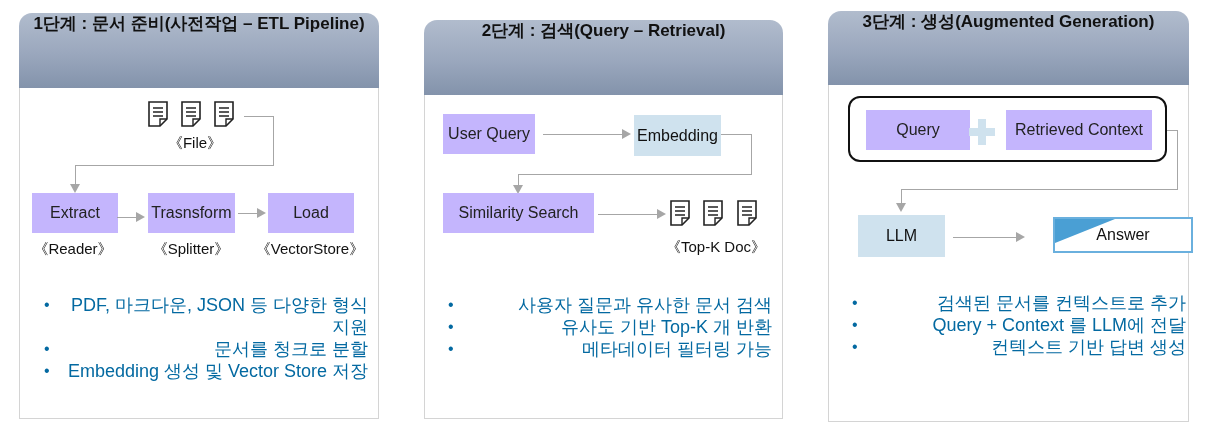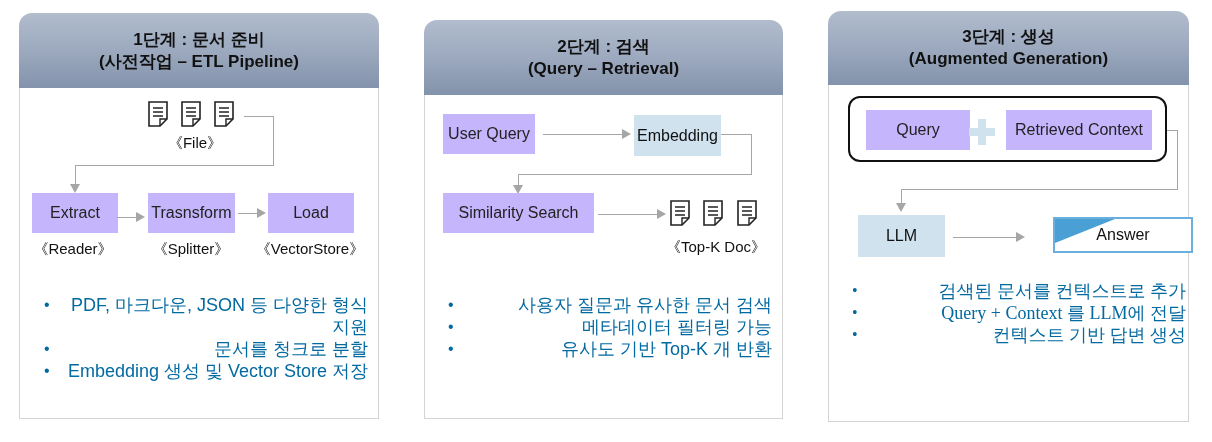--- a/index.html
+++ b/index.html
@@ -3,21 +3,21 @@
 <meta charset="utf-8">
 <style>
   html, body { margin: 0; padding: 0; background: #ffffff; }
   body { width: 1212px; height: 442px; position: relative; overflow: hidden;
          font-family: "Liberation Sans", "DejaVu Sans", sans-serif; color: #111; }
   .panel { position: absolute; }
   .panel-body { position: absolute; background: #fff; border: 1px solid #d4d4d4; box-sizing: border-box; }
   .panel-header { position: absolute; border-radius: 13px 13px 0 0;
     background: linear-gradient(to bottom, #b1bccd 0%, #9aa7bd 55%, #8393ab 100%);
     text-align: center; font-weight: bold; font-size: 17px; line-height: 22px; color: #111;
-    display: flex; flex-direction: column; justify-content: center; }
+    display: flex; flex-direction: row; justify-content: center; }
   .node { position: absolute; display: flex; align-items: center; justify-content: center;
     font-size: 16px; color: #222; box-sizing: border-box; }
   .gray { background: #c4b5fd; }
   .blue { background: #cfe2ee; color: #111; }
   .stereo { position: absolute; font-size: 15px; color: #111; white-space: nowrap; text-align: center; }
   .line { position: absolute; background: #a6a6a6; }
   .arrow-r { position: absolute; width: 0; height: 0; border-top: 5px solid transparent;
     border-bottom: 5px solid transparent; border-left: 9px solid #a6a6a6; }
   .arrow-d { position: absolute; width: 0; height: 0; border-left: 5px solid transparent;
     border-right: 5px solid transparent; border-top: 9px solid #a6a6a6; }
@@ -132,22 +132,22 @@
       <path d="M1 1 H19 V18 L12 25 H1 Z" fill="#fff" stroke="#222" stroke-width="1.6"></path>
       <path d="M12 25 V18 H19" fill="none" stroke="#222" stroke-width="1.4"></path>
       <line x1="5" y1="7" x2="15" y2="7" stroke="#222" stroke-width="1.5"></line>
       <line x1="5" y1="11" x2="15" y2="11" stroke="#222" stroke-width="1.5"></line>
       <line x1="5" y1="15" x2="15" y2="15" stroke="#222" stroke-width="1.5"></line>
     </svg>
   <div class="stereo" style="left:660px; top:238px; width:112px;">《Top-K Doc》</div>
 
   <ul class="bullets" style="left:442px; top:294px; width:330px;">
     <li>사용자 질문과 유사한 문서 검색</li>
+    <li>유사도 기반 Top-K 개 반환</li>
     <li>메타데이터 필터링 가능</li>
-    <li>유사도 기반 Top-K 개 반환</li>
   </ul>
 </div>
 
 <div class="panel">
   <div class="panel-body" style="left:828px; top:58px; width:361px; height:364px;"></div>
   <div class="panel-header" style="left:828px; top:11px; width:361px; height:74px;">
     <div>3단계 : 생성</div>
     <div>(Augmented Generation)</div>
   </div>
 
@@ -167,18 +167,18 @@
 
   <div class="node blue" style="left:858px; top:215px; width:87px; height:42px;">LLM</div>
   <div class="line" style="left:953px; top:237px; width:64px; height:1px;"></div>
   <div class="arrow-r" style="left:1016px; top:232px;"></div>
 
   <div class="answer" style="left:1026px; top:217px; width:140px; height:36px;margin-left:27px;">
     <div class="tri"></div>
     <span>Answer</span>
   </div>
 
-  <ul class="bullets" style="left:846px; top:280px; width:340px;font-family:Liberation Serif, serif;">
+  <ul class="bullets" style="left:846px; top:292px; width:340px;">
     <li>검색된 문서를 컨텍스트로 추가</li>
     <li>Query + Context 를 LLM에 전달</li>
     <li>컨텍스트 기반 답변 생성</li>
   </ul>
 </div>
 
 </body></html>

